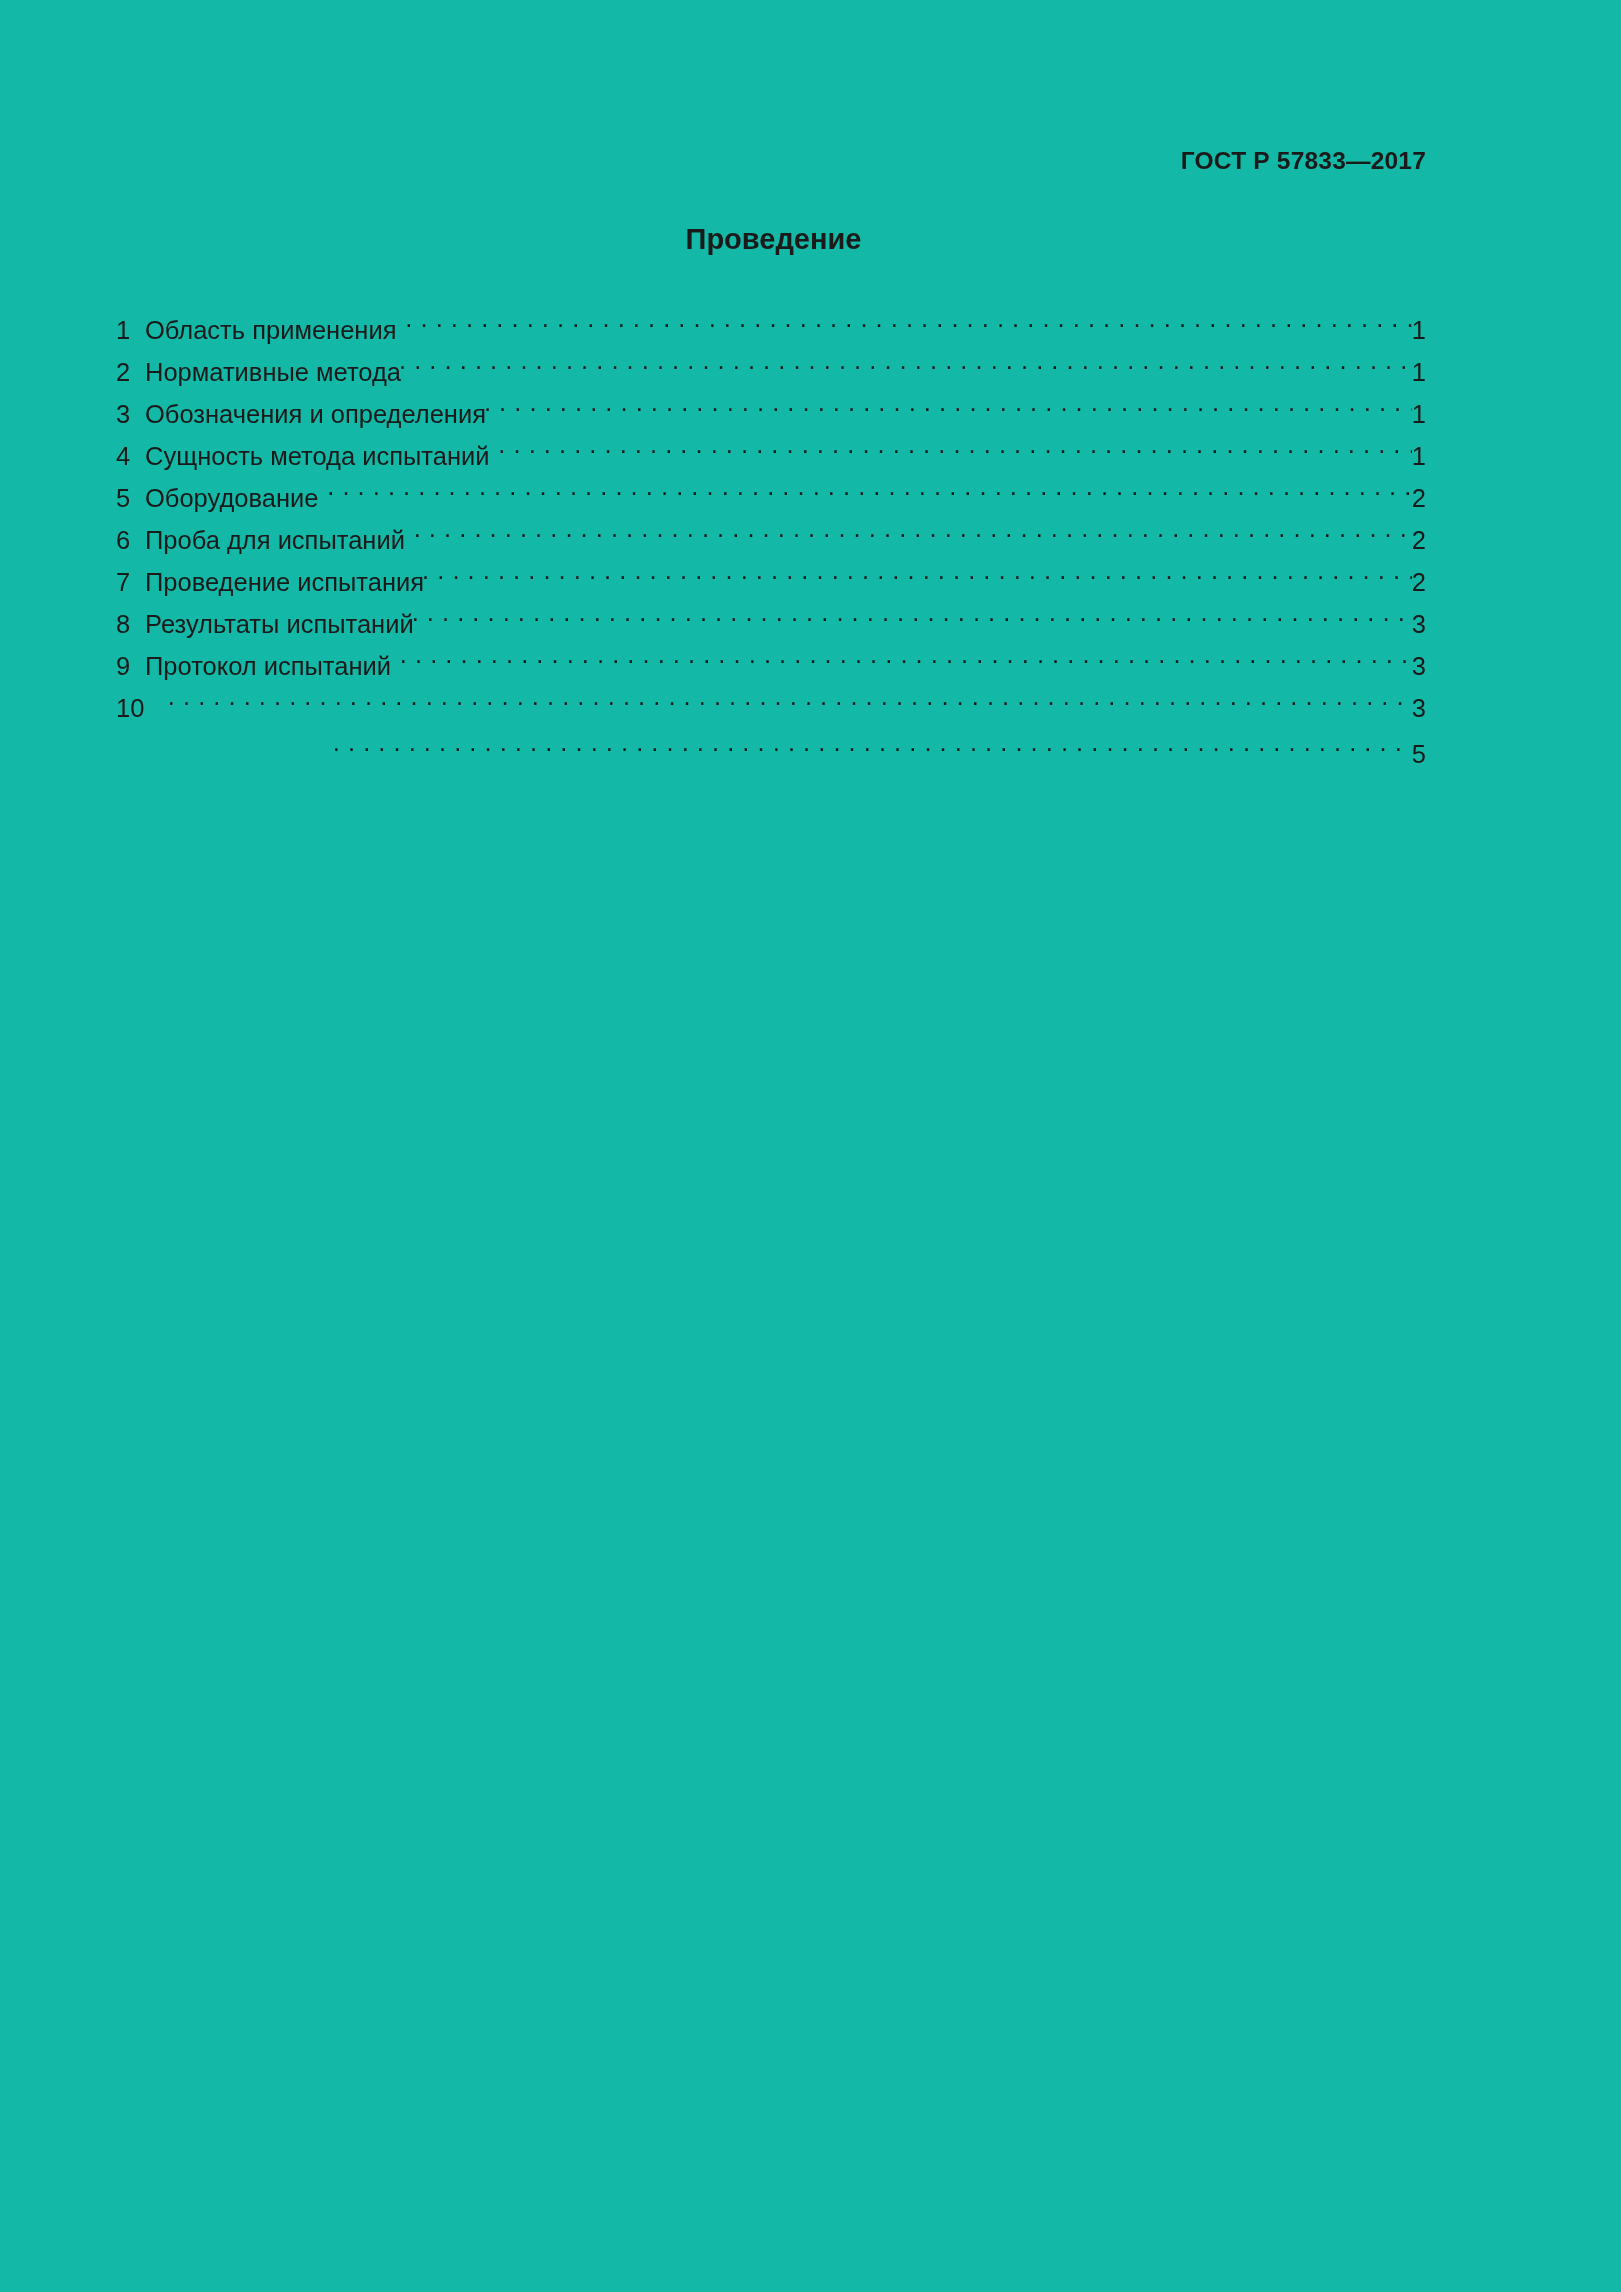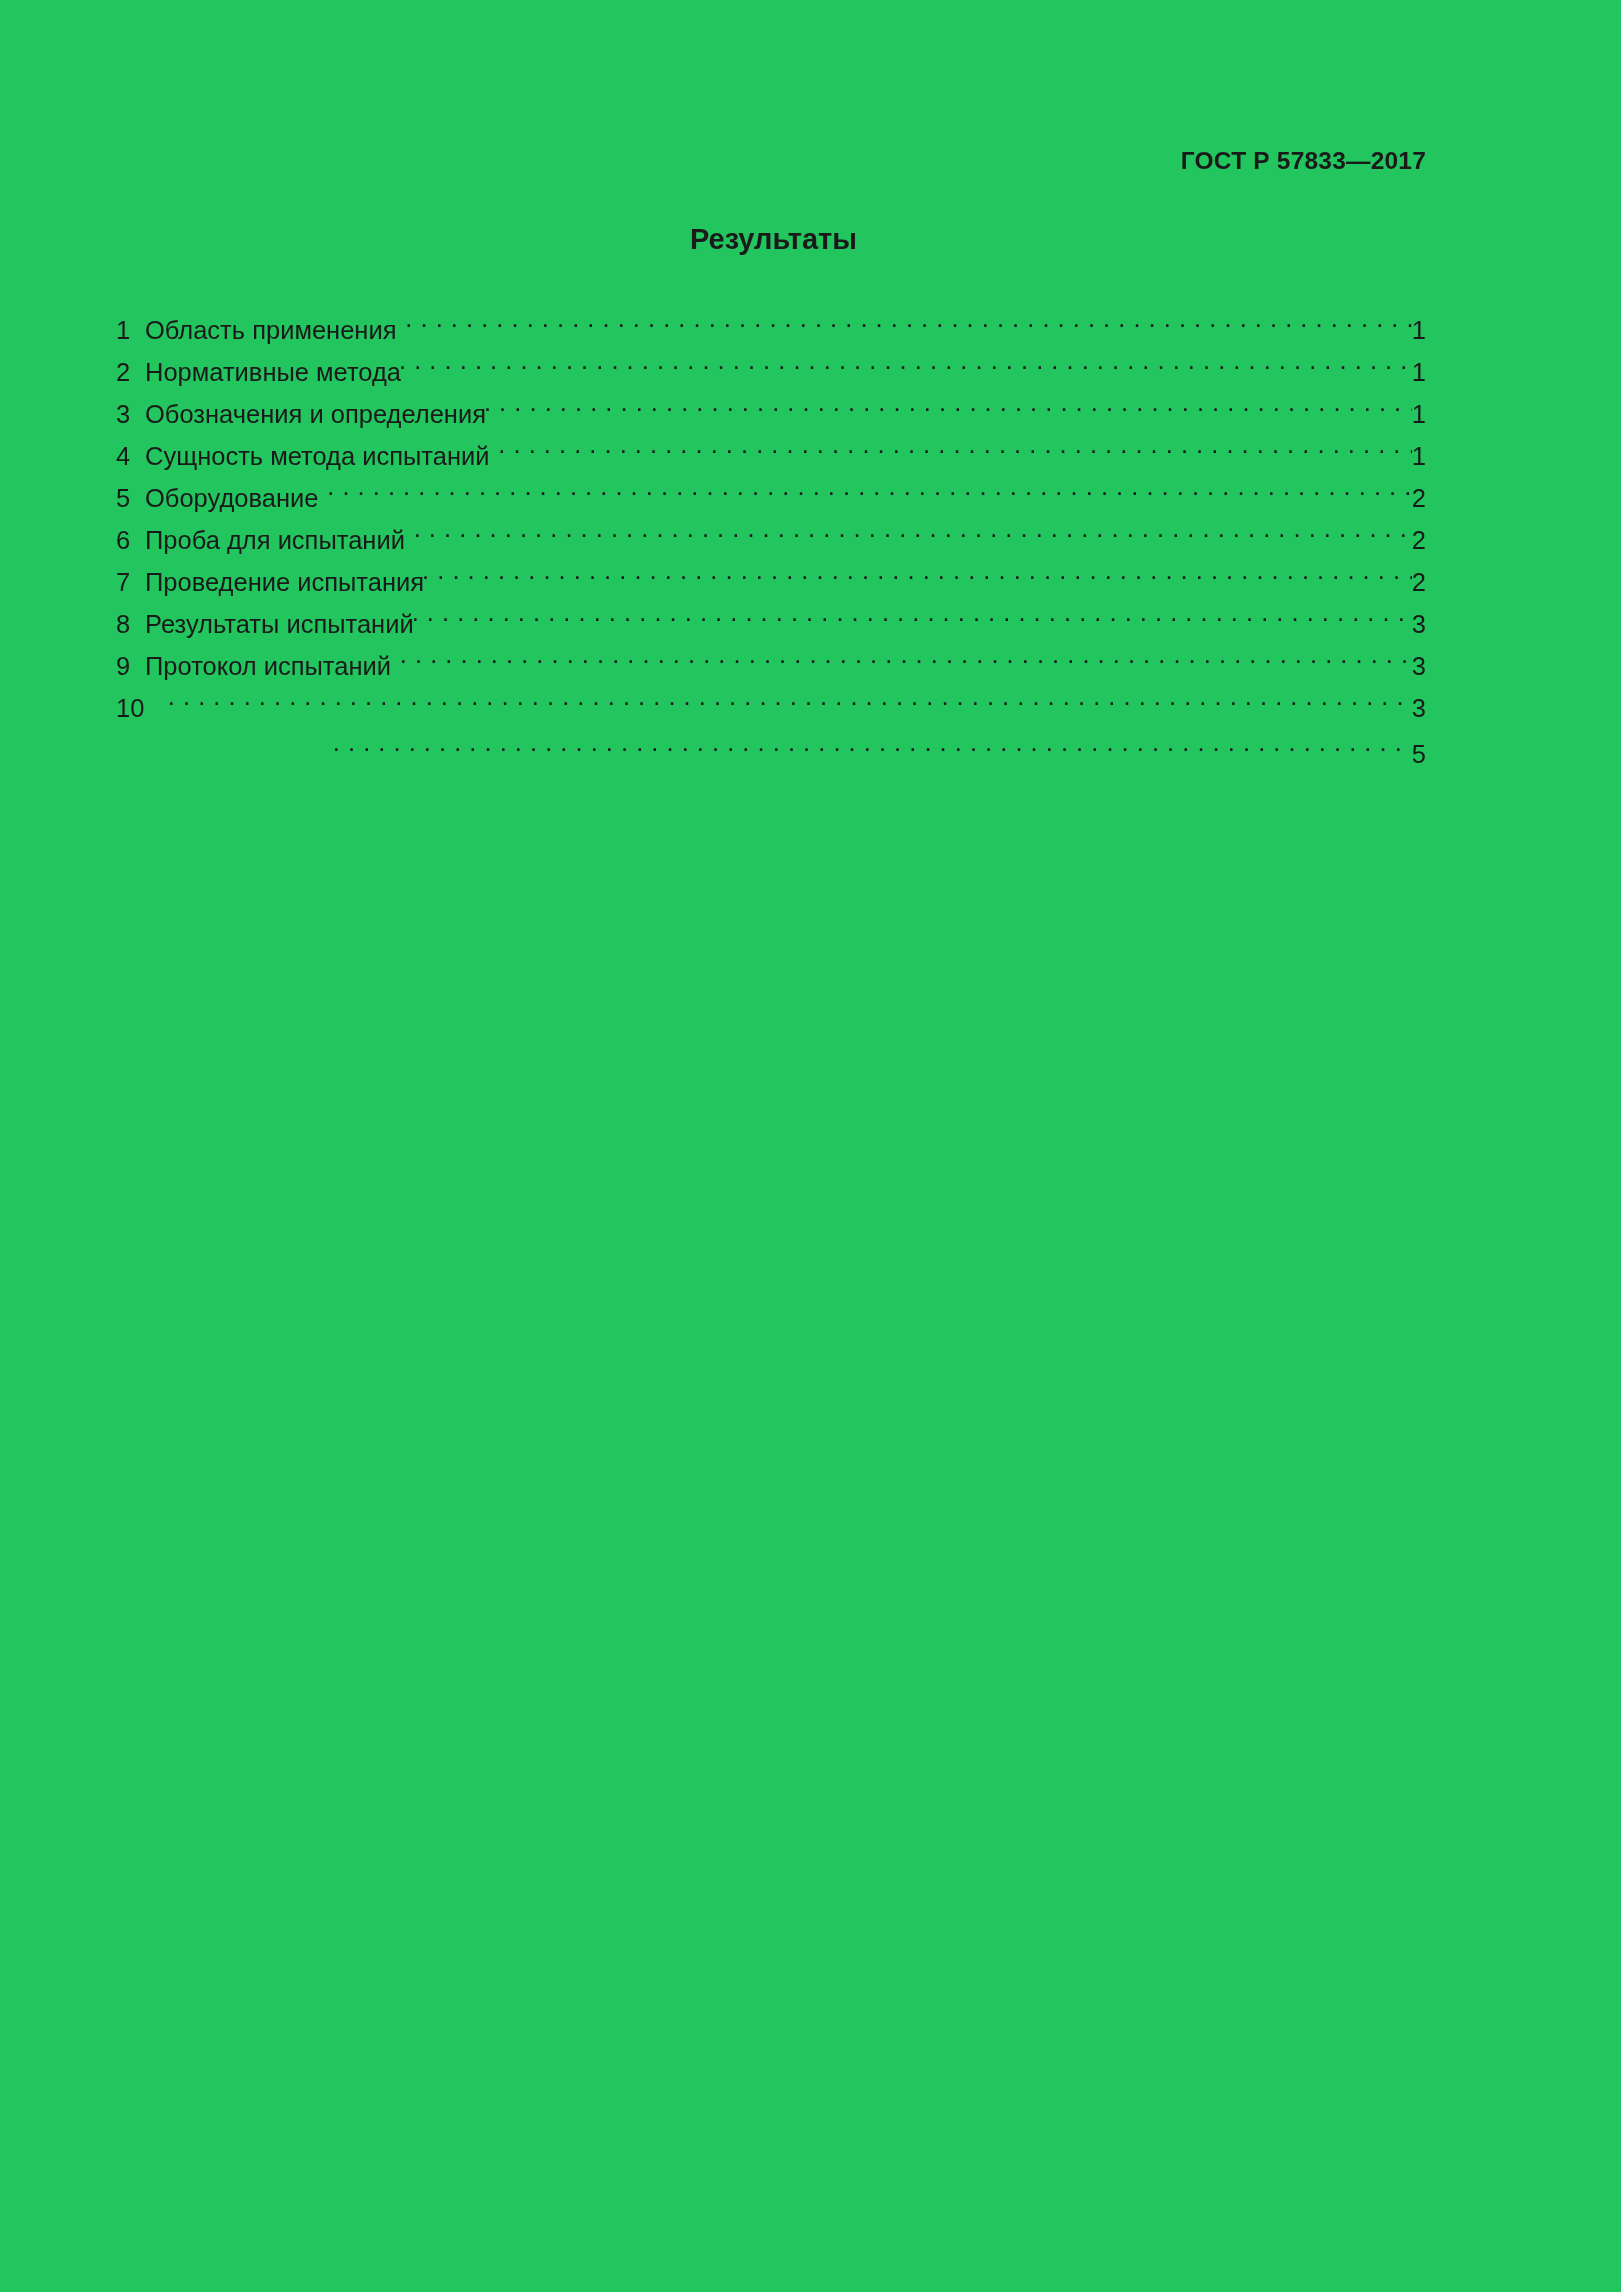--- a/index.html
+++ b/index.html
@@ -4,21 +4,21 @@
 <style>
   html, body {
     margin: 0;
     padding: 0;
     background: #ffffff;
   }
   .page {
     position: relative;
     width: 1621px;
     height: 2293px;
-    background: #22c55e;
+    background: #14b8a6;
     font-family: "Liberation Sans", sans-serif;
     color: #1a1a1a;
     overflow: hidden;
   }
 
   
   .doc-header {
     position: absolute;
     top: 147px;
     left: 0;
@@ -131,21 +131,21 @@
     font-size: 24.5px;
   }
 </style>
 </head>
 <body>
 
 <div class="page">
 
   <div class="doc-header">ГОСТ Р 57833—2017</div>
 
-  <div class="contents-title">Результаты</div>
+  <div class="contents-title">Проведение</div>
 
   <div class="toc">
 
   <div class="toc-row"><span class="toc-num">1 </span><span class="toc-label">Область применения</span><span class="leader gap"></span><span class="toc-page">1</span></div>
       <div class="toc-row"><span class="toc-num">2 </span><span class="toc-label">Нормативные метода</span><span class="leader tight"></span><span class="toc-page">1</span></div>
       <div class="toc-row"><span class="toc-num">3 </span><span class="toc-label">Обозначения и определения</span><span class="leader tight"></span><span class="toc-page">1</span></div>
       <div class="toc-row"><span class="toc-num">4 </span><span class="toc-label">Сущность метода испытаний</span><span class="leader gap"></span><span class="toc-page">1</span></div>
       <div class="toc-row"><span class="toc-num">5 </span><span class="toc-label">Оборудование</span><span class="leader gap"></span><span class="toc-page">2</span></div>
       <div class="toc-row"><span class="toc-num">6 </span><span class="toc-label">Проба для испытаний</span><span class="leader gap"></span><span class="toc-page">2</span></div>
       <div class="toc-row"><span class="toc-num">7 </span><span class="toc-label">Проведение испытания</span><span class="leader tight"></span><span class="toc-page">2</span></div>

